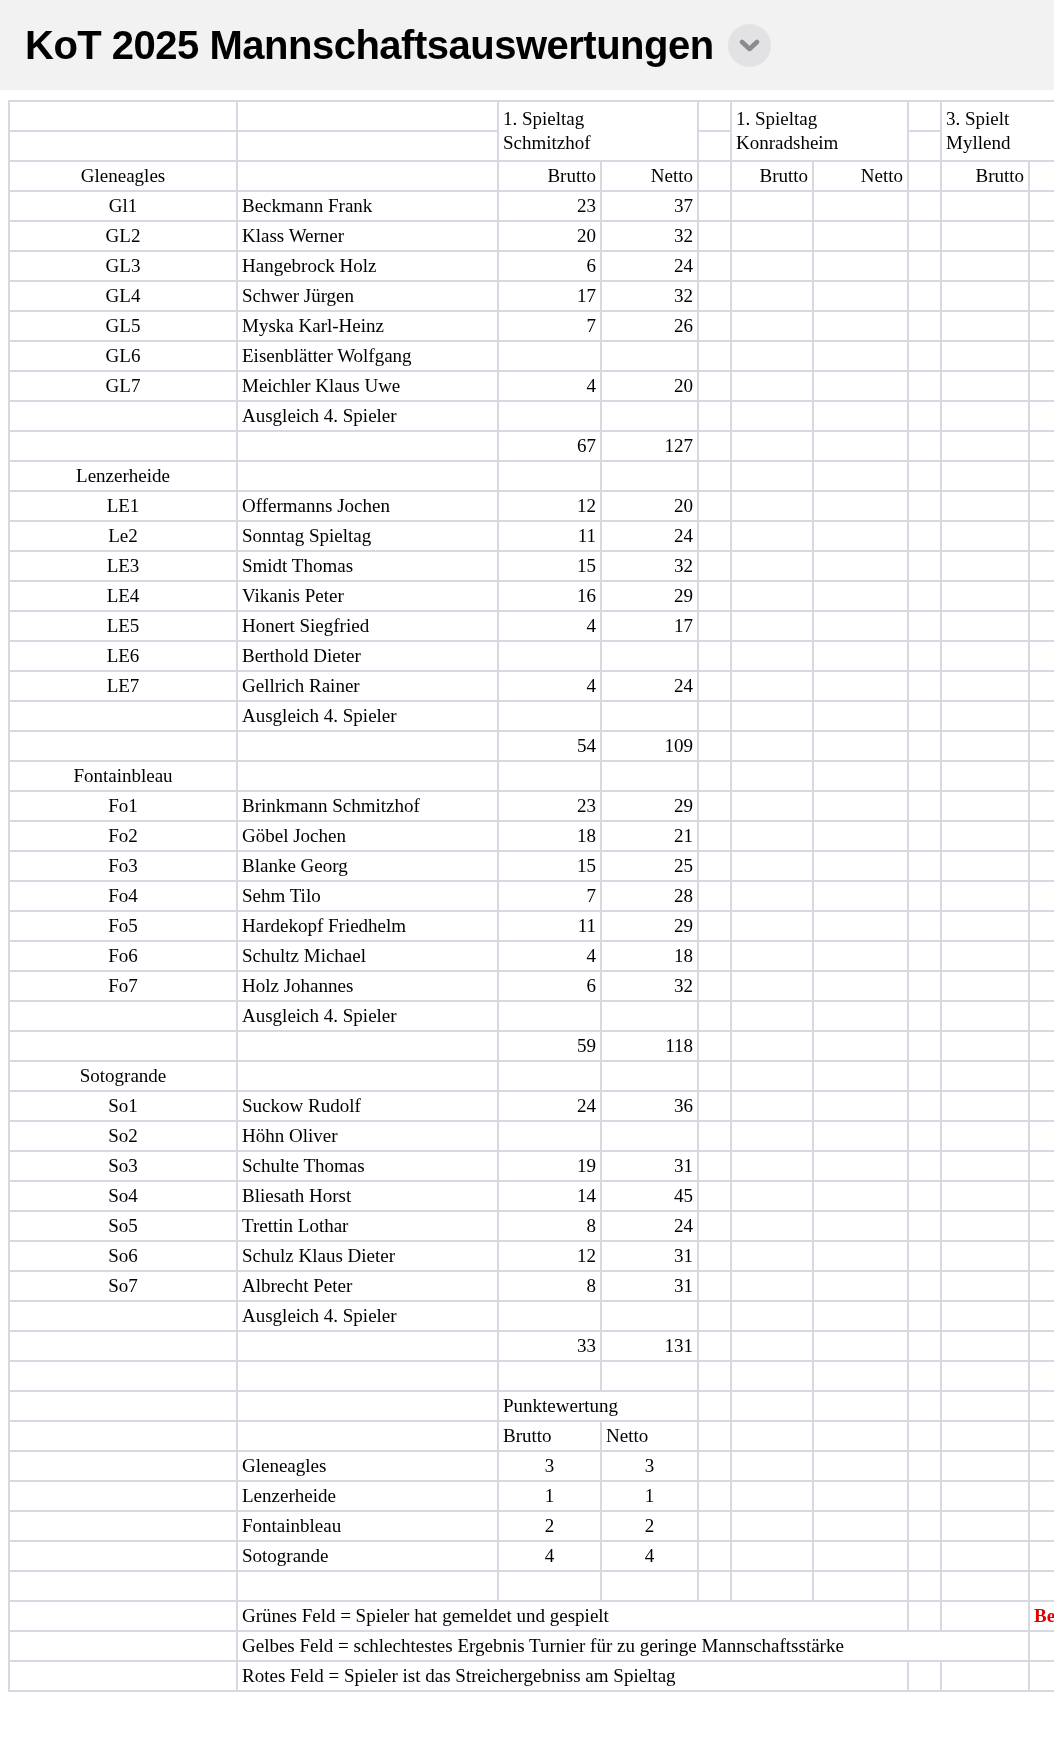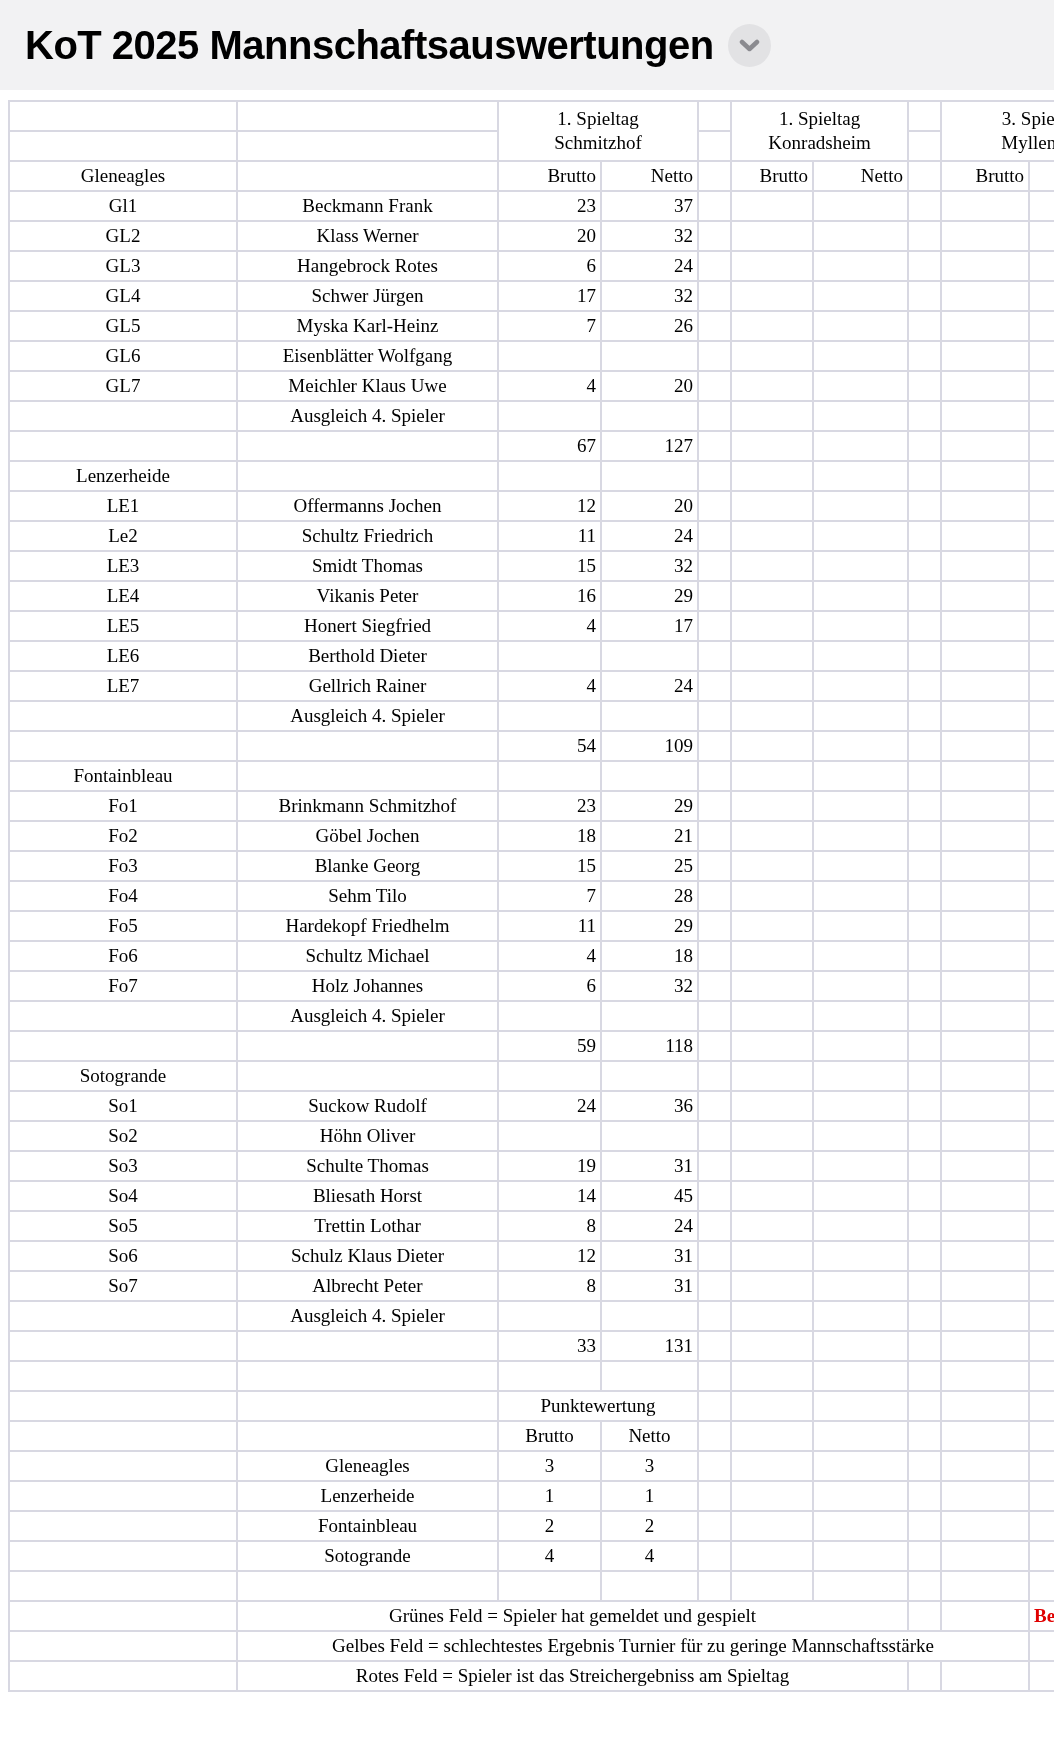--- a/index.html
+++ b/index.html
@@ -36,27 +36,27 @@
   table.sheet td{
     border:2px solid #d8d8e2;
     padding:0 4px;overflow:hidden;white-space:nowrap;
     vertical-align:middle;background:#fff;
   }
   tr.r1{height:23px}
   tr.r2{height:29px}
   tr.r3{height:28px}
   table.sheet tr{height:30px}
   td.center{text-align:center}
-  td.left{text-align:center;padding-left:7px}
+  td.left{text-align:left;padding-left:7px}
   td.right{text-align:right;padding-right:9px}
   td.bold{font-weight:400}
   td.green{background:#b6d7a8}
   td.red{background:#ff0000}
   td.yellow{background:#ffff00}
-  td.sp{ text-align:center;line-height:24px;}
+  td.sp{ text-align:left;line-height:24px;}
   td.note{color:#e00000;font-weight:700;text-align:left;padding-left:4px}
 </style>
 </head>
 <body>
 
 <div class="titlebar">
   <div class="doc-title">KoT 2025 Mannschaftsauswertungen</div>
   <button class="chevron-btn">
     <span style="display:flex">
       <svg width="21" height="13" viewBox="0 0 21 13">
@@ -136,21 +136,21 @@
           <td class="right green">32</td>
           <td></td>
           <td></td>
           <td></td>
           <td></td>
           <td></td>
           <td></td>
         </tr>
         <tr>
           <td class="center">GL3</td>
-          <td class="left">Hangebrock Rotes</td>
+          <td class="left">Hangebrock Holz</td>
           <td class="right green">6</td>
           <td class="right green">24</td>
           <td></td>
           <td></td>
           <td></td>
           <td></td>
           <td></td>
           <td></td>
         </tr>
         <tr>
@@ -244,21 +244,21 @@
           <td class="right green">20</td>
           <td></td>
           <td></td>
           <td></td>
           <td></td>
           <td></td>
           <td></td>
         </tr>
         <tr>
           <td class="center">Le2</td>
-          <td class="left">Schultz Friedrich</td>
+          <td class="left">Sonntag Spieltag</td>
           <td class="right green">11</td>
           <td class="right green">24</td>
           <td></td>
           <td></td>
           <td></td>
           <td></td>
           <td></td>
           <td></td>
         </tr>
         <tr>

